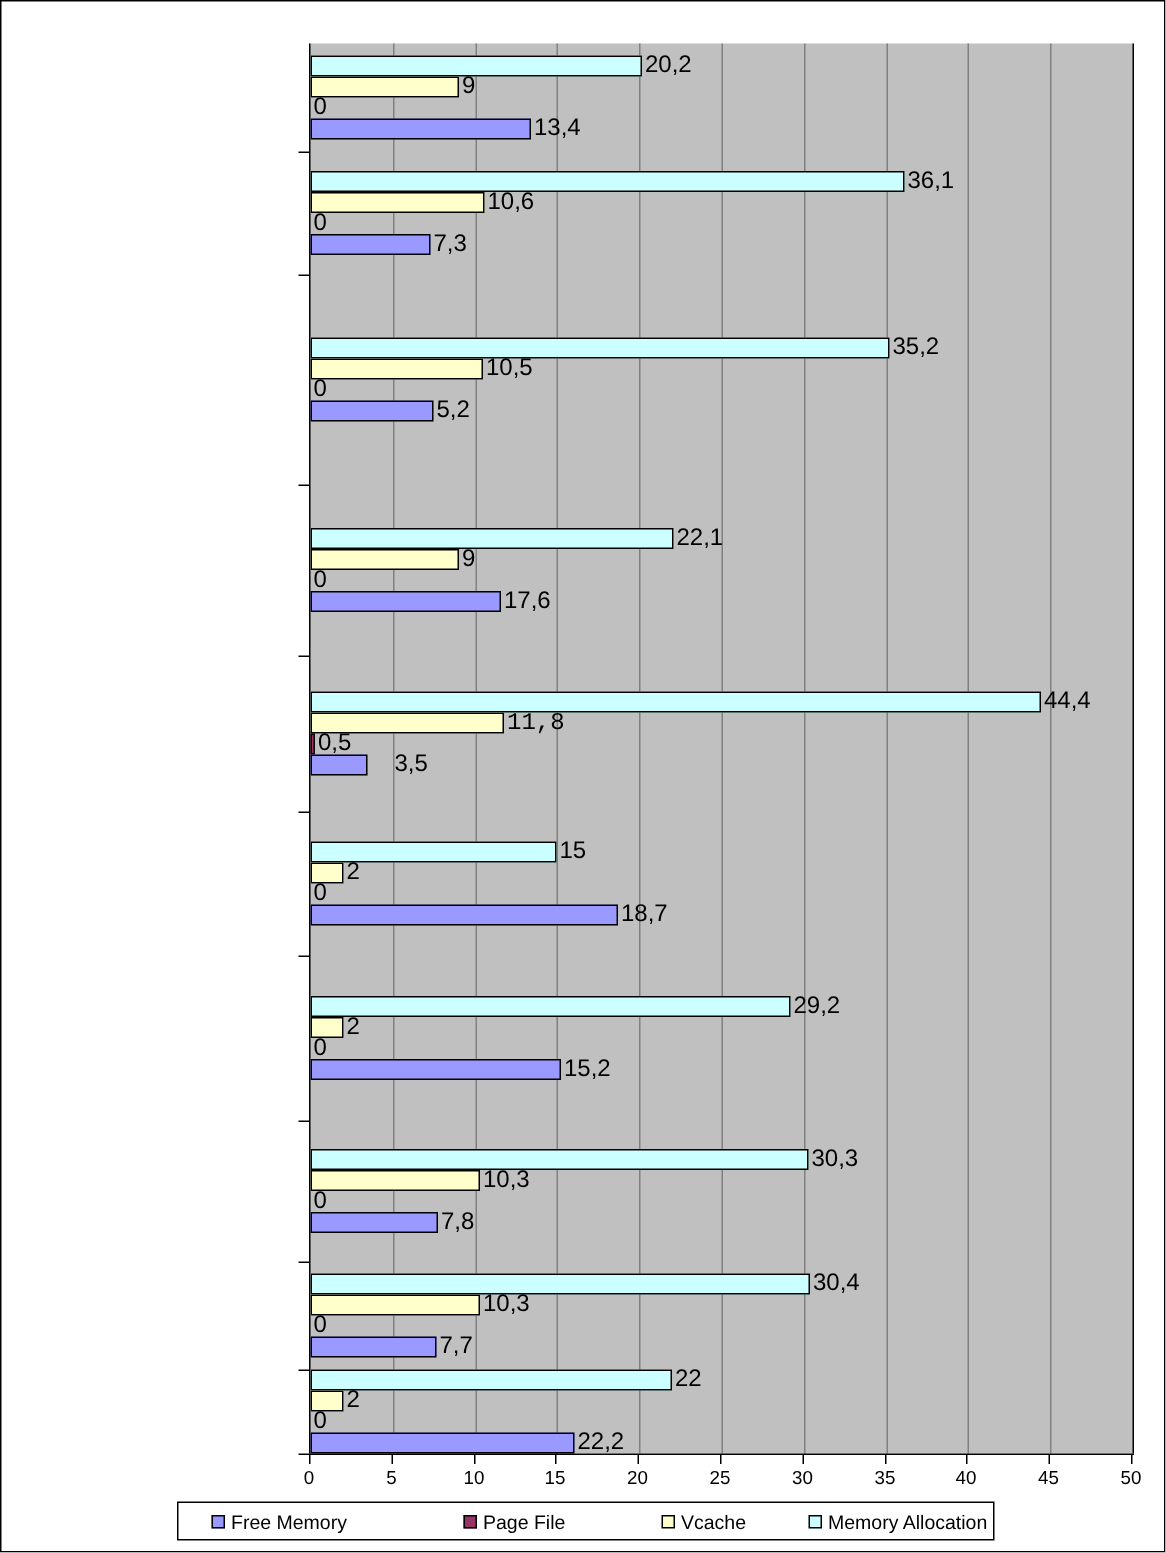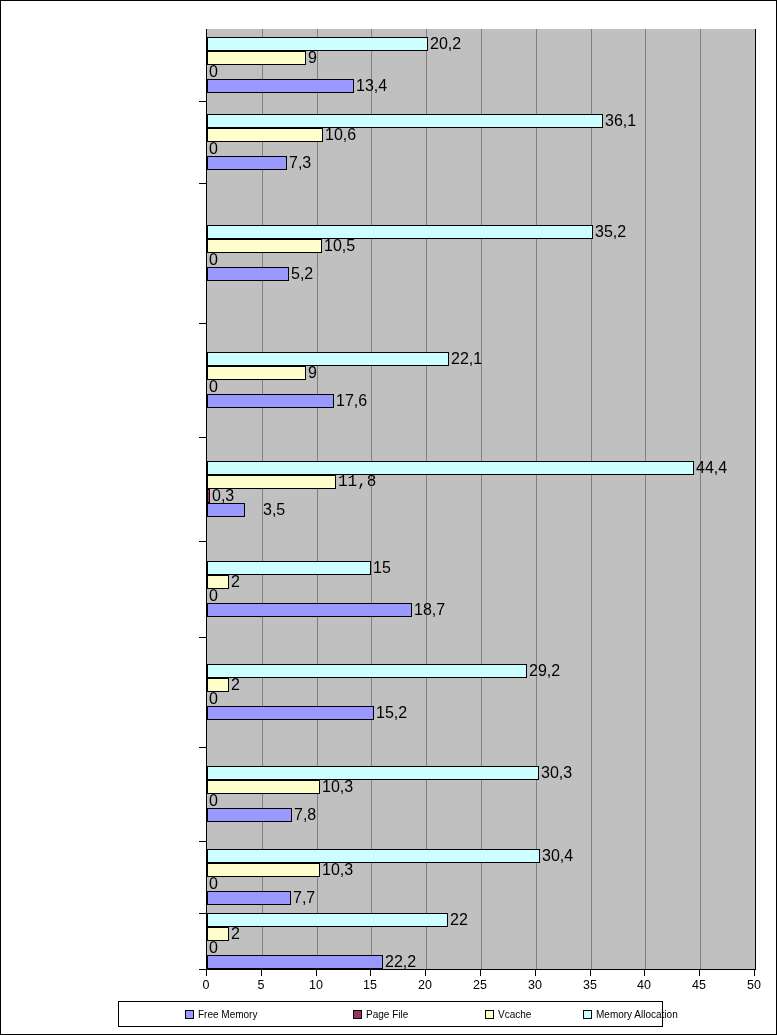--- a/index.html
+++ b/index.html
@@ -114,24 +114,23 @@
     height: 26px;
     background: #ffffff;
     border: 1px solid #000000;
     box-sizing: border-box;
     display: flex;
     align-items: center;
   }
   .legend-entry {
     display: flex;
     align-items: center;
-    font-size: 10px;
+    font-size: 13px;
     color: #000000;
     white-space: nowrap;
-    margin-left: 44px;
   }
   .legend-swatch {
     width: 9px;
     height: 9px;
     border: 1px solid #000000;
     box-sizing: border-box;
     margin-right: 4px;
     flex: 0 0 auto;
   }
   .legend-swatch.sw-free   { background: #9999ff; }
@@ -247,21 +246,21 @@
     <div class="bar-label" style="top: 252px; left: 208px;">0</div>
     <div class="bar-label" style="top: 266px; left: 290px;">5,2</div>
     <div class="ytick" style="top: 436px;"></div>
     <div class="bar-label" style="top: 351px; left: 450px;">22,1</div>
     <div class="bar-label" style="top: 365px; left: 307px;">9</div>
     <div class="bar-label" style="top: 379px; left: 208px;">0</div>
     <div class="bar-label" style="top: 393px; left: 335px;">17,6</div>
     <div class="ytick" style="top: 540px;"></div>
     <div class="bar-label" style="top: 460px; left: 695px;">44,4</div>
     <div class="bar-label" style="top: 474px; left: 337px; font-family: Liberation Mono, monospace;">11,8</div>
-    <div class="bar-label" style="top: 488px; left: 211px;">0,3</div>
+    <div class="bar-label" style="top: 488px; left: 211px;">0,5</div>
     <div class="bar-label" style="top: 502px; left: 246px; margin-left: 16px;">3,5</div>
     <div class="ytick" style="top: 636px;"></div>
     <div class="bar-label" style="top: 560px; left: 372px;">15</div>
     <div class="bar-label" style="top: 574px; left: 230px;">2</div>
     <div class="bar-label" style="top: 588px; left: 208px;">0</div>
     <div class="bar-label" style="top: 602px; left: 413px;">18,7</div>
     <div class="ytick" style="top: 746px;"></div>
     <div class="bar-label" style="top: 663px; left: 528px;">29,2</div>
     <div class="bar-label" style="top: 677px; left: 230px;">2</div>
     <div class="bar-label" style="top: 691px; left: 208px;">0</div>

